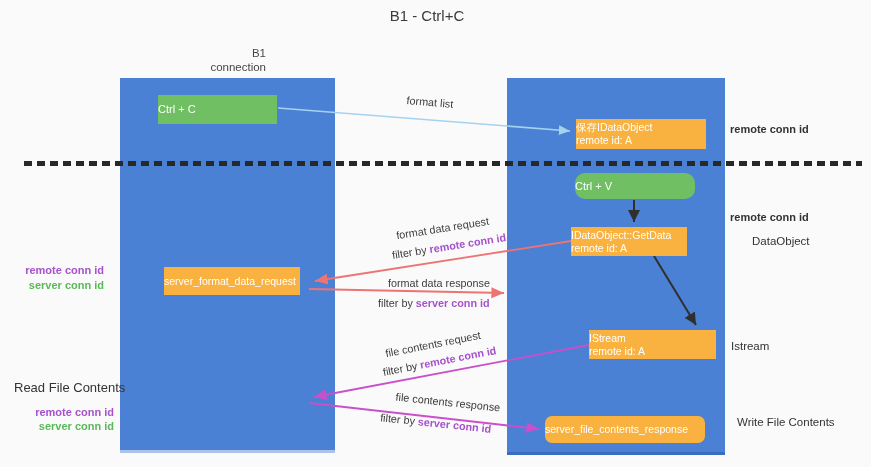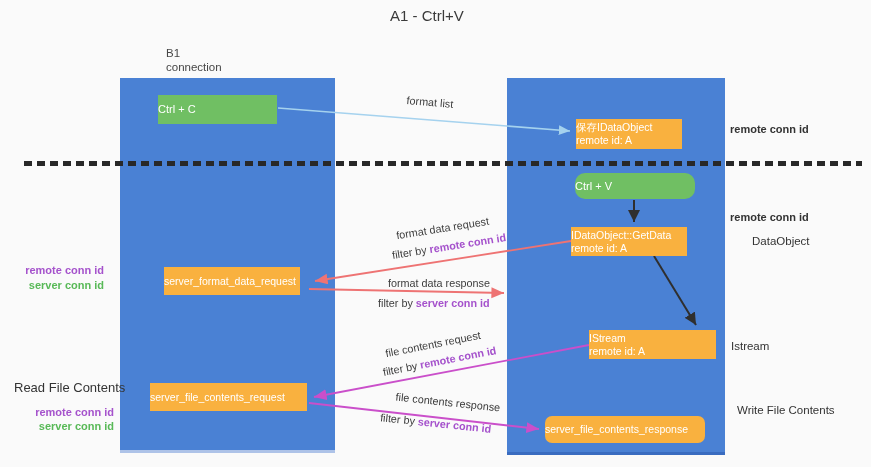--- a/index.html
+++ b/index.html
@@ -6,21 +6,21 @@
     --column-blue:#4a81d4; --node-green:#70bf63; --node-orange:#f9b13f;
     --arrow-blue:#a5d2ee; --arrow-red:#ee7373; --arrow-magenta:#ca4fca;
     --label-purple:#a552cc; --label-green:#58b957; --text-dark:#3a3a3a;
     --background:#fafafa;
   }
   html,body{margin:0;padding:0;}
   body{background:#e8e8e8;font-family:"Liberation Sans",sans-serif;}
   #canvas{position:relative;width:871px;height:467px;background:var(--background);overflow:hidden;margin:0 auto;}
   .abs{position:absolute;}
   .title{left:327px;top:6px;width:200px;text-align:center;font-size:15px;line-height:19px;color:var(--text-dark);}
-  .col-header{width:100px;text-align:left;font-size:11.5px;line-height:13.5px;color:#474747;}
+  .col-header{width:100px;text-align:right;font-size:11.5px;line-height:13.5px;color:#474747;}
   .column{background:var(--column-blue);}
   .col-left{left:120px;top:78px;width:215px;height:372px;border-bottom:3px solid #aec3e8;}
   .col-right{left:507px;top:78px;width:218px;height:374px;border-bottom:3px solid #3a6cc0;}
   .dashes{left:24px;top:161px;width:838px;height:5px;
     background:repeating-linear-gradient(90deg,#282828 0 8px,transparent 8px 13px);}
   .box{display:flex;flex-direction:column;align-items:flex-start;justify-content:center;
     color:#fff;text-align:center;font-size:11px;line-height:13px;white-space:nowrap;}
   .green{background:var(--node-green);}
   .orange{background:var(--node-orange);}
   .small{font-size:10.5px;}
@@ -30,21 +30,21 @@
   .sidelbl{font-size:11.5px;color:#333;white-space:nowrap;}
   .sideblock{text-align:right;font-size:11px;line-height:14.5px;white-space:nowrap;}
   svg.overlay{position:absolute;left:0;top:0;pointer-events:none;}
 </style>
 </head>
 <body>
 
 <div id="canvas">
 
   <div class="abs title">
-    <div>A1 - Ctrl+V</div>
+    <div>B1 - Ctrl+C</div>
   </div>
 
   <div class="abs col-header" style="left:166px;top:47px;">
     <div>B1</div>
     <div>connection</div>
   </div>
   <div class="abs col-header" style="left:569px;top:47px;margin-top:41px;">
     <div>A1</div>
     <div>remote</div>
   </div>
@@ -75,21 +75,21 @@
     <line x1="309" y1="289" x2="504" y2="293" stroke="var(--arrow-red)" stroke-width="1.8" marker-end="url(#mRed)"></line>
     <line x1="654" y1="256" x2="696" y2="325" stroke="#2f2f2f" stroke-width="2" marker-end="url(#mBlk)"></line>
     <line x1="589" y1="345" x2="314" y2="397" stroke="var(--arrow-magenta)" stroke-width="1.8" marker-end="url(#mMag)"></line>
     <line x1="309" y1="403" x2="539" y2="429" stroke="var(--arrow-magenta)" stroke-width="1.8" marker-end="url(#mMag)"></line>
   </svg>
 
   <div class="abs box green" style="left:158px;top:95px;width:119px;height:29px;">
     <span>Ctrl + C</span>
   </div>
 
-  <div class="abs box orange small" style="left:576px;top:119px;width:106px;height:30px;">
+  <div class="abs box orange small" style="left:576px;top:119px;width:130px;height:30px;">
     <span>保存IDataObject</span>
     <span>remote id: A</span>
   </div>
 
   <div class="abs box green" style="left:575px;top:173px;width:120px;height:26px;border-radius:10px;">
     <span>Ctrl + V</span>
   </div>
 
   <div class="abs box orange small" style="left:571px;top:227px;width:116px;height:29px;">
     <span>IDataObject::GetData</span>
@@ -99,33 +99,30 @@
   <div class="abs box orange small" style="left:164px;top:267px;width:136px;height:28px;">
     <span>server_format_data_request</span>
   </div>
 
 
   <div class="abs box orange small" style="left:589px;top:330px;width:127px;height:29px;">
     <span>IStream</span>
     <span>remote id: A</span>
   </div>
 
-  <div class="abs box orange small" style="left:150px;top:383px;width:157px;height:28px;">
-    <span>server_file_contents_request</span>
-  </div>
 
   <div class="abs box orange small" style="left:545px;top:416px;width:160px;height:27px;border-radius:7px;">
     <span>server_file_contents_response</span>
   </div>
 
   <div class="abs sidelbl purple" style="left:730px;top:123px;font-size:11px;">remote conn id</div>
   <div class="abs sidelbl purple" style="left:730px;top:211px;font-size:11px;">remote conn id</div>
   <div class="abs sidelbl" style="left:732px;top:235px;padding-left:20px;">DataObject</div>
   <div class="abs sidelbl" style="left:731px;top:340px;">Istream</div>
-  <div class="abs sidelbl" style="left:737px;top:404px;">Write File Contents</div>
+  <div class="abs sidelbl" style="left:737px;top:416px;">Write File Contents</div>
 
   <div class="abs sideblock" style="left:18px;top:263px;width:86px;">
     <div class="purple">remote conn id</div>
     <div class="greentxt">server conn id</div>
   </div>
   <div class="abs sideblock" style="left:14px;top:381px;width:100px;">
     <div style="color:#333;font-size:13px;margin-bottom:9px;">Read File Contents</div>
     <div class="purple">remote conn id</div>
     <div class="greentxt">server conn id</div>
   </div>

